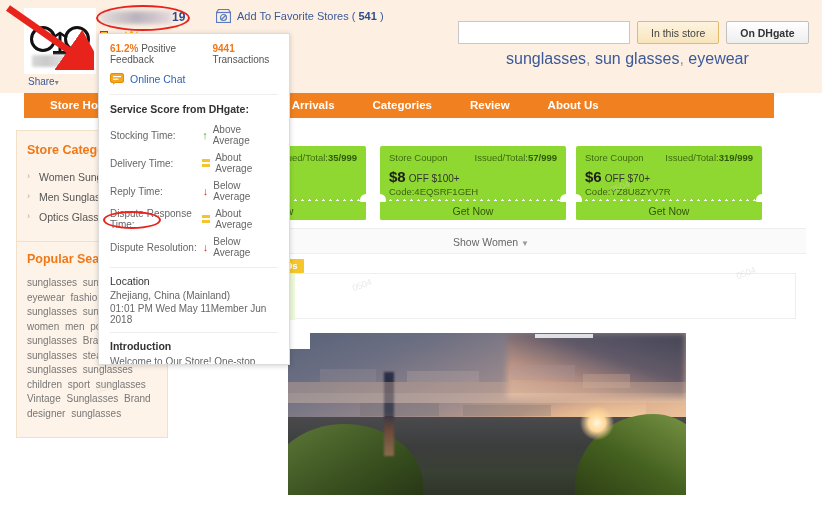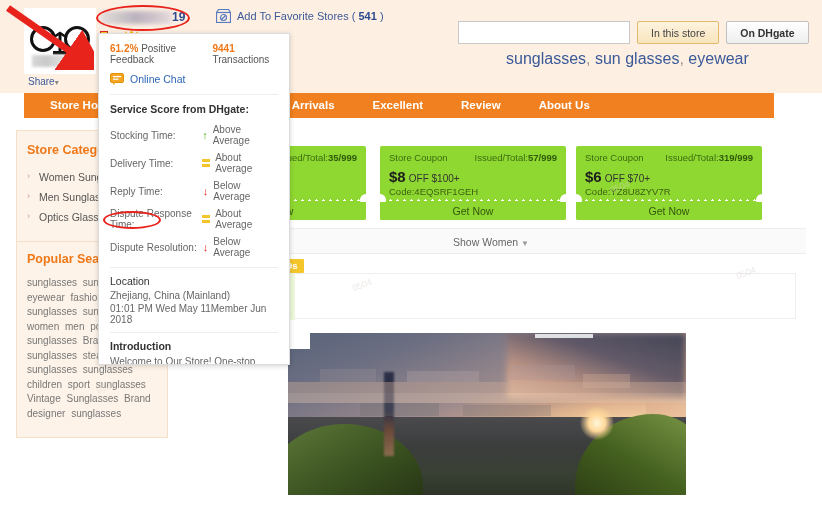--- a/index.html
+++ b/index.html
@@ -345,21 +345,21 @@
   <div class="hot-keys">
     <span>sunglasses</span><span class="hot-sep">,</span>
     <span>sun glasses</span><span class="hot-sep">,</span>
     <span>eyewear</span>
   </div>
 
   <div class="nav-bar">
     <div class="nav-item first">Store Home</div>
     <div class="nav-item">All Products</div>
     <div class="nav-item">New Arrivals</div>
-    <div class="nav-item">Excellent</div>
+    <div class="nav-item">Categories</div>
     <div class="nav-item">Review</div>
     <div class="nav-item">About Us</div>
   </div>
 
   <div class="left-col">
     <div class="panel">
       <div class="panel-title">Store Categories</div>
       <ul class="cat-list">
         <li>
           <span class="chev">›</span>

